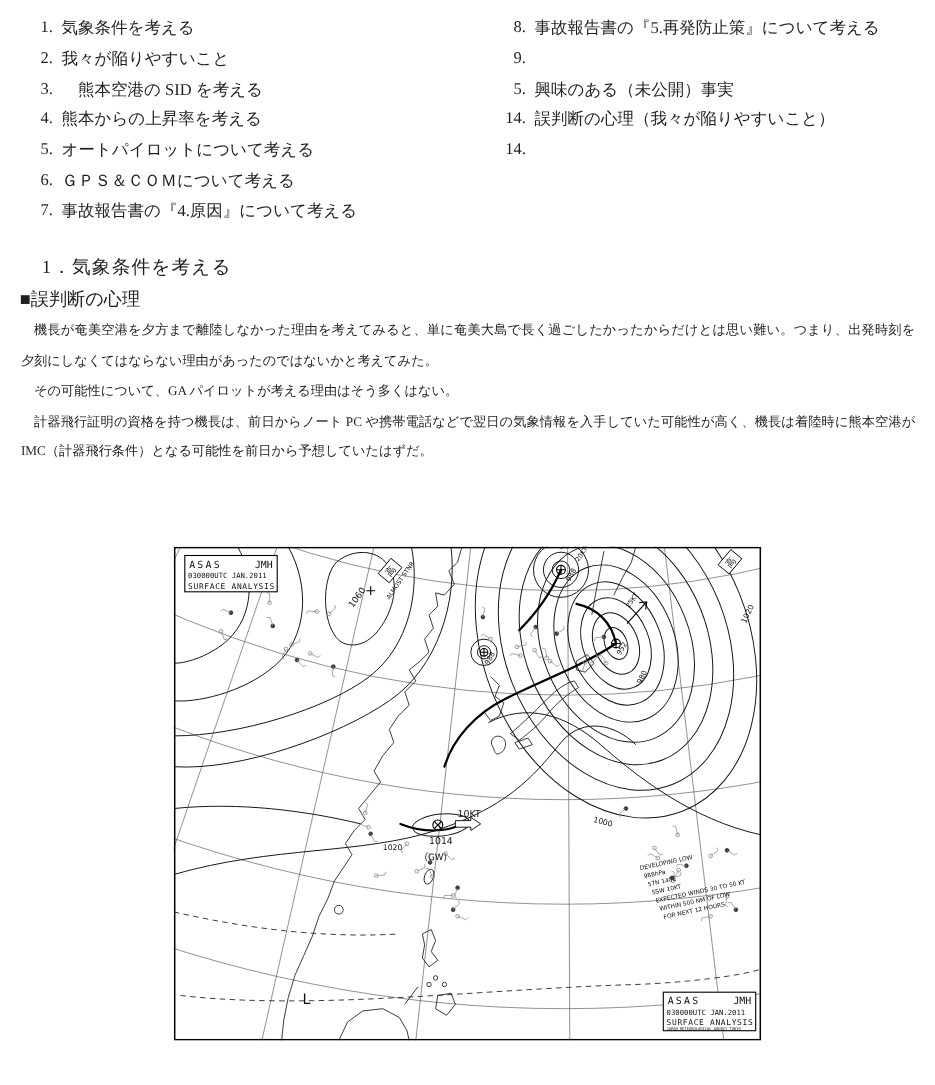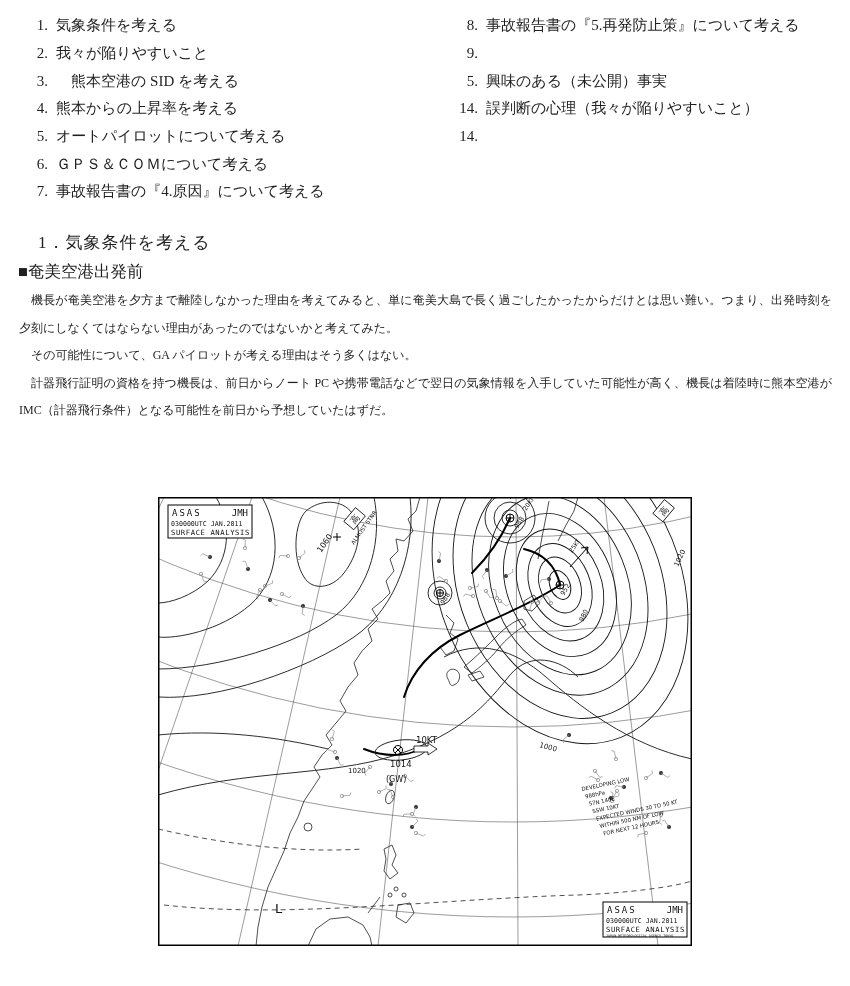--- a/index.html
+++ b/index.html
@@ -71,21 +71,21 @@
   <div class="toc-item">
       <span class="toc-num">14.</span>
       <span>誤判断の心理（我々が陥りやすいこと）</span>
     </div>
   <div class="toc-item">
       <span class="toc-num">14.</span>
     </div>
 </div>
 
 <div class="heading">1．気象条件を考える</div>
-<div class="subheading">■奄美空港出発前</div>
+<div class="subheading">■誤判断の心理</div>
 <div class="bodytext">
   <p>機長が奄美空港を夕方まで離陸しなかった理由を考えてみると、単に奄美大島で長く過ごしたかったからだけとは思い難い。つまり、出発時刻を夕刻にしなくてはならない理由があったのではないかと考えてみた。</p>
   <p>その可能性について、GA パイロットが考える理由はそう多くはない。</p>
   <p>計器飛行証明の資格を持つ機長は、前日からノート PC や携帯電話などで翌日の気象情報を入手していた可能性が高く、機長は着陸時に熊本空港が IMC（計器飛行条件）となる可能性を前日から予想していたはずだ。</p>
 </div>
 
 <div class="chart">
 <svg width="534" height="449" viewBox="0 0 534 449" xmlns="http://www.w3.org/2000/svg">
 
   <g stroke="#4a4a4a" stroke-width="0.55" fill="none">

